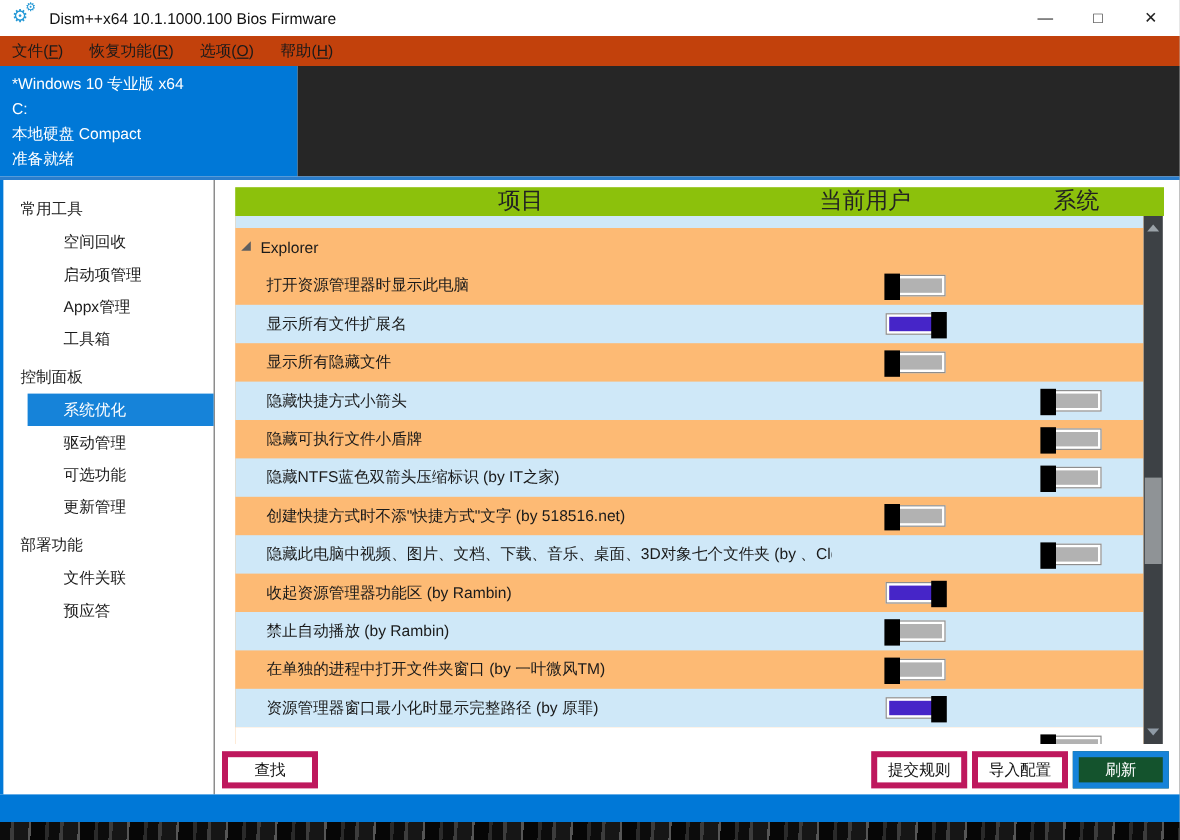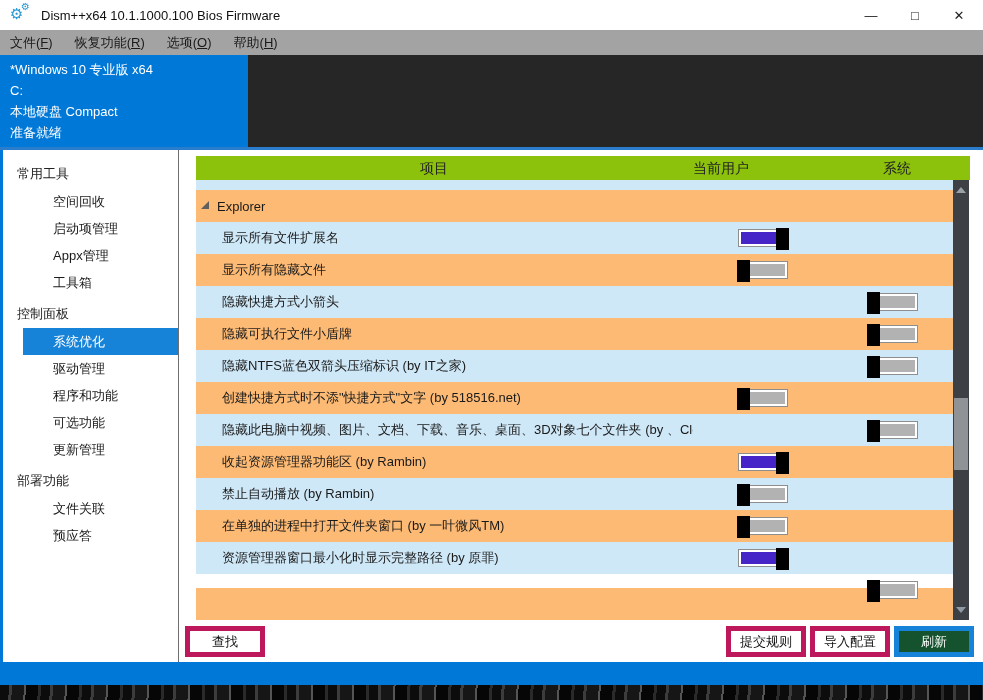--- a/index.html
+++ b/index.html
@@ -15,21 +15,21 @@
   .titlebar{position:absolute;left:0;top:0;width:983px;height:30px;background:#fff;
     display:flex;align-items:center;padding:0 10px;box-sizing:border-box;font-size:13px;color:#111;}
   .app-icon{width:24px;height:22px;position:relative;margin-right:7px;flex:0 0 auto;}
   .app-icon .g1{position:absolute;left:0;top:2px;font-size:15px;line-height:15px;color:#2699d6;}
   .app-icon .g2{position:absolute;left:11px;top:-2px;font-size:10px;line-height:10px;color:#2699d6;}
   .win-title{white-space:nowrap;}
   .win-controls{margin-left:auto;display:flex;gap:28px;padding-right:6px;font-size:13px;color:#222;}
   .wc{width:16px;text-align:center;cursor:default;}
 
   
-  .menubar{position:absolute;left:0;top:30px;width:983px;height:25px;background:#a3a3a3;
+  .menubar{position:absolute;left:0;top:30px;width:983px;height:25px;background:#c2410c;
     display:flex;align-items:center;gap:22px;padding:0 10px;box-sizing:border-box;font-size:13px;color:#1a1a1a;}
   .menu-item{white-space:nowrap;}
   .mi-key{text-decoration:underline;}
 
   
   .infobar{position:absolute;left:0;top:55px;width:983px;height:92px;}
   .info-blue{position:absolute;left:0;top:0;width:248px;height:92px;background:#0078d7;color:#fff;
     font-size:13px;line-height:21px;padding:4px 0 0 10px;box-sizing:border-box;}
   .info-dark{position:absolute;left:248px;top:0;width:735px;height:92px;background:#262626;}
   .accent-line{position:absolute;left:0;top:147px;width:983px;height:3px;background:#2a7dcc;}
@@ -38,21 +38,21 @@
   .content{position:absolute;left:0;top:150px;width:879px;height:512px;background:#fff;
     border-left:3px solid #0078d7;box-sizing:border-box;}
   .sidebar{position:absolute;left:0;top:0;width:176px;height:512px;box-sizing:border-box;
     border-right:1px solid #707070;padding-top:10px;font-size:13px;background:#fff;}
   .side-group{height:28px;line-height:28px;padding-left:14px;color:#222;}
   .side-group.gap{margin-top:4px;}
   .side-item{height:27px;line-height:27px;padding-left:30px;color:#1a1a1a;cursor:default;margin-left:20px;}
   .side-item.selected{background:#1683d9;color:#fff;}
 
   .main{position:absolute;left:177px;top:0;width:803px;height:512px;}
-  .grid-header{position:absolute;left:16px;top:6px;width:774px;height:24px;background:#8cc10c;font-size:14px;color:#222;}
+  .grid-header{position:absolute;left:16px;top:6px;width:774px;height:24px;background:#8cc10c;font-size:19px;color:#222;}
   .gh{position:absolute;top:0;line-height:24px;transform:translateX(-50%);white-space:nowrap;}
   .gh-item{left:238px;} .gh-user{left:525px;} .gh-system{left:701px;}
 
   .list{position:absolute;left:16px;top:30px;width:757px;height:440px;overflow:hidden;font-size:13px;color:#1a1a1a;background:#fdba74;}
   .row-strip{height:10px;background:#cfe8f8;}
   .row{height:32px;display:flex;align-items:center;}
   .row.alt{background:#cfe8f8;}
   .row-label{flex:1;padding-left:26px;white-space:nowrap;overflow:hidden;min-width:0;}
   .group-row .row-label{padding-left:0;display:flex;align-items:center;}
   .tri{width:0;height:0;border-left:8px solid transparent;border-bottom:8px solid #5f5f5f;display:inline-block;margin:0 8px 2px 5px;}
@@ -130,21 +130,20 @@
   <div class="content">
     <div class="sidebar" id="sidebar">
         <div class="side-group">常用工具</div>
         <div class="side-item">空间回收</div>
         <div class="side-item">启动项管理</div>
         <div class="side-item">Appx管理</div>
         <div class="side-item">工具箱</div>
         <div class="side-group gap">控制面板</div>
         <div class="side-item selected">系统优化</div>
         <div class="side-item">驱动管理</div>
-        <div class="side-item">程序和功能</div>
         <div class="side-item">可选功能</div>
         <div class="side-item">更新管理</div>
         <div class="side-group gap">部署功能</div>
         <div class="side-item">文件关联</div>
         <div class="side-item">预应答</div>
       </div>
 
     <div class="main">
       <div class="grid-header">
         <span class="gh gh-item">项目</span>
@@ -152,20 +151,30 @@
         <span class="gh gh-system">系统</span>
       </div>
 
       <div class="list" id="list">
           <div class="row-strip"></div>
           <div class="row group-row">
             <span class="row-label">
               <span class="tri"></span>
               <span>Explorer</span>
             </span>
+          </div>
+          <div class="row">
+            <span class="row-label">打开资源管理器时显示此电脑</span>
+            <span class="col cu">
+              <span class="toggle off">
+                <span class="fill"></span>
+                <span class="knob"></span>
+              </span>
+            </span>
+            <span class="col cs"></span>
           </div>
           <div class="row alt">
             <span class="row-label">显示所有文件扩展名</span>
             <span class="col cu">
               <span class="toggle on">
                 <span class="fill"></span>
                 <span class="knob"></span>
               </span>
             </span>
             <span class="col cs"></span>

